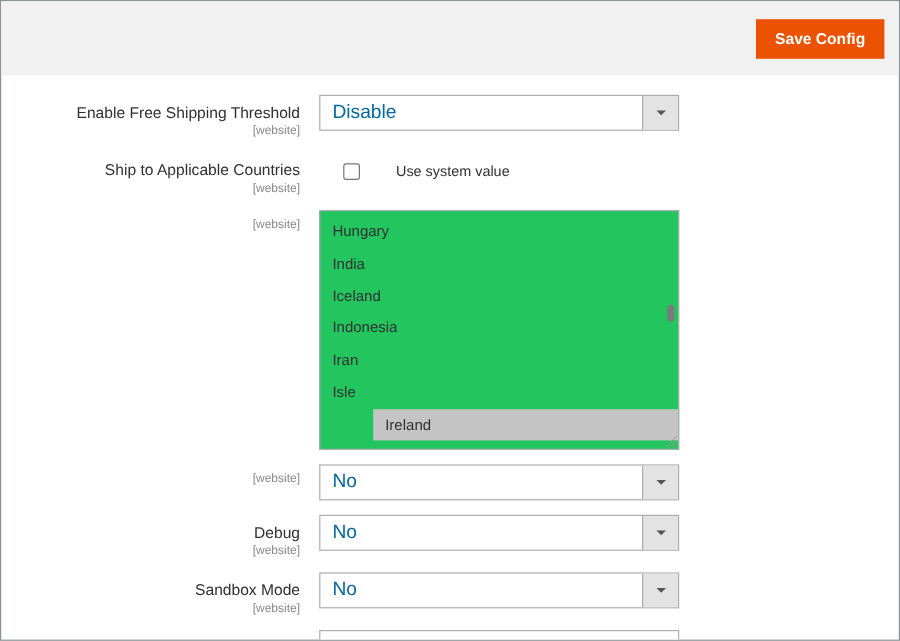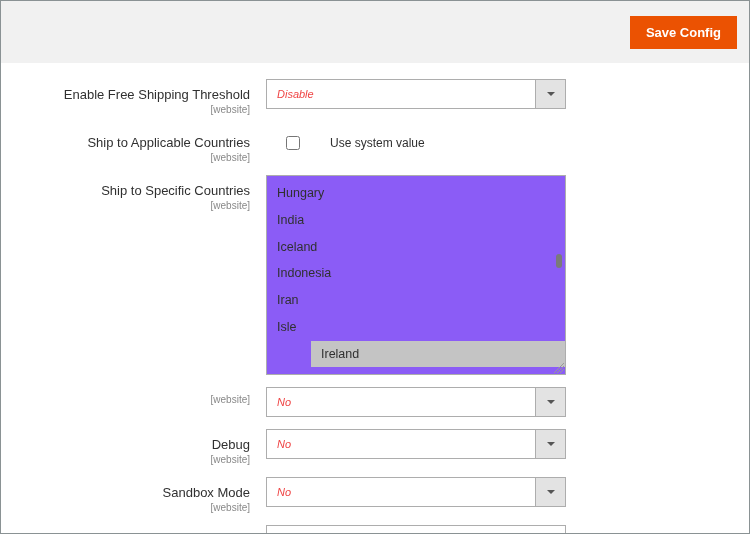--- a/index.html
+++ b/index.html
@@ -80,23 +80,22 @@
     width: 100%;
     height: 30px;
     border: 1px solid #adadad;
     background: #fff;
     display: flex;
     align-items: center;
   }
   .select-text {
     flex: 1;
     padding: 0 10px;
-    font-size: 11px;
-    color: #ef4444;
-    font-style: italic;
+    font-size: 16px;
+    color: #0369a1;
   }
   .select-caret-box {
     width: 30px;
     height: 100%;
     background: #e3e3e3;
     border-left: 1px solid #adadad;
     display: flex;
     align-items: center;
     justify-content: center;
   }
@@ -110,21 +109,21 @@
     width: 100%;
     height: 30px;
     border: 1px solid #adadad;
     padding: 0 10px;
     font-size: 12.5px;
   }
   .multiselect {
     width: 300px;
     height: 200px;
     border: 1px solid #adadad;
-    background: #8b5cf6;
+    background: #22c55e;
     overflow: hidden;
     position: relative;
   }
   .multiselect-inner {
     padding: 4px 0;
   }
   .ms-option {
     padding: 4px 10px;
     font-size: 12.5px;
     color: #303030;
@@ -192,21 +191,20 @@
         <span class="field-scope">[website]</span>
       </div>
       <div class="field-extra-col">
         <input type="checkbox" style="">
         <span>Use system value</span>
       </div>
     </div>
 
     <div class="field-row">
       <div class="field-label-col">
-        <span class="field-label">Ship to Specific Countries</span>
         <span class="field-scope">[website]</span>
       </div>
       <div class="field-input-col">
         <div class="multiselect">
           <div class="multiselect-inner" id="ms-inner">
               <div class="ms-option">Hungary</div>
               <div class="ms-option">India</div>
               <div class="ms-option">Iceland</div>
               <div class="ms-option">Indonesia</div>
               <div class="ms-option">Iran</div>

